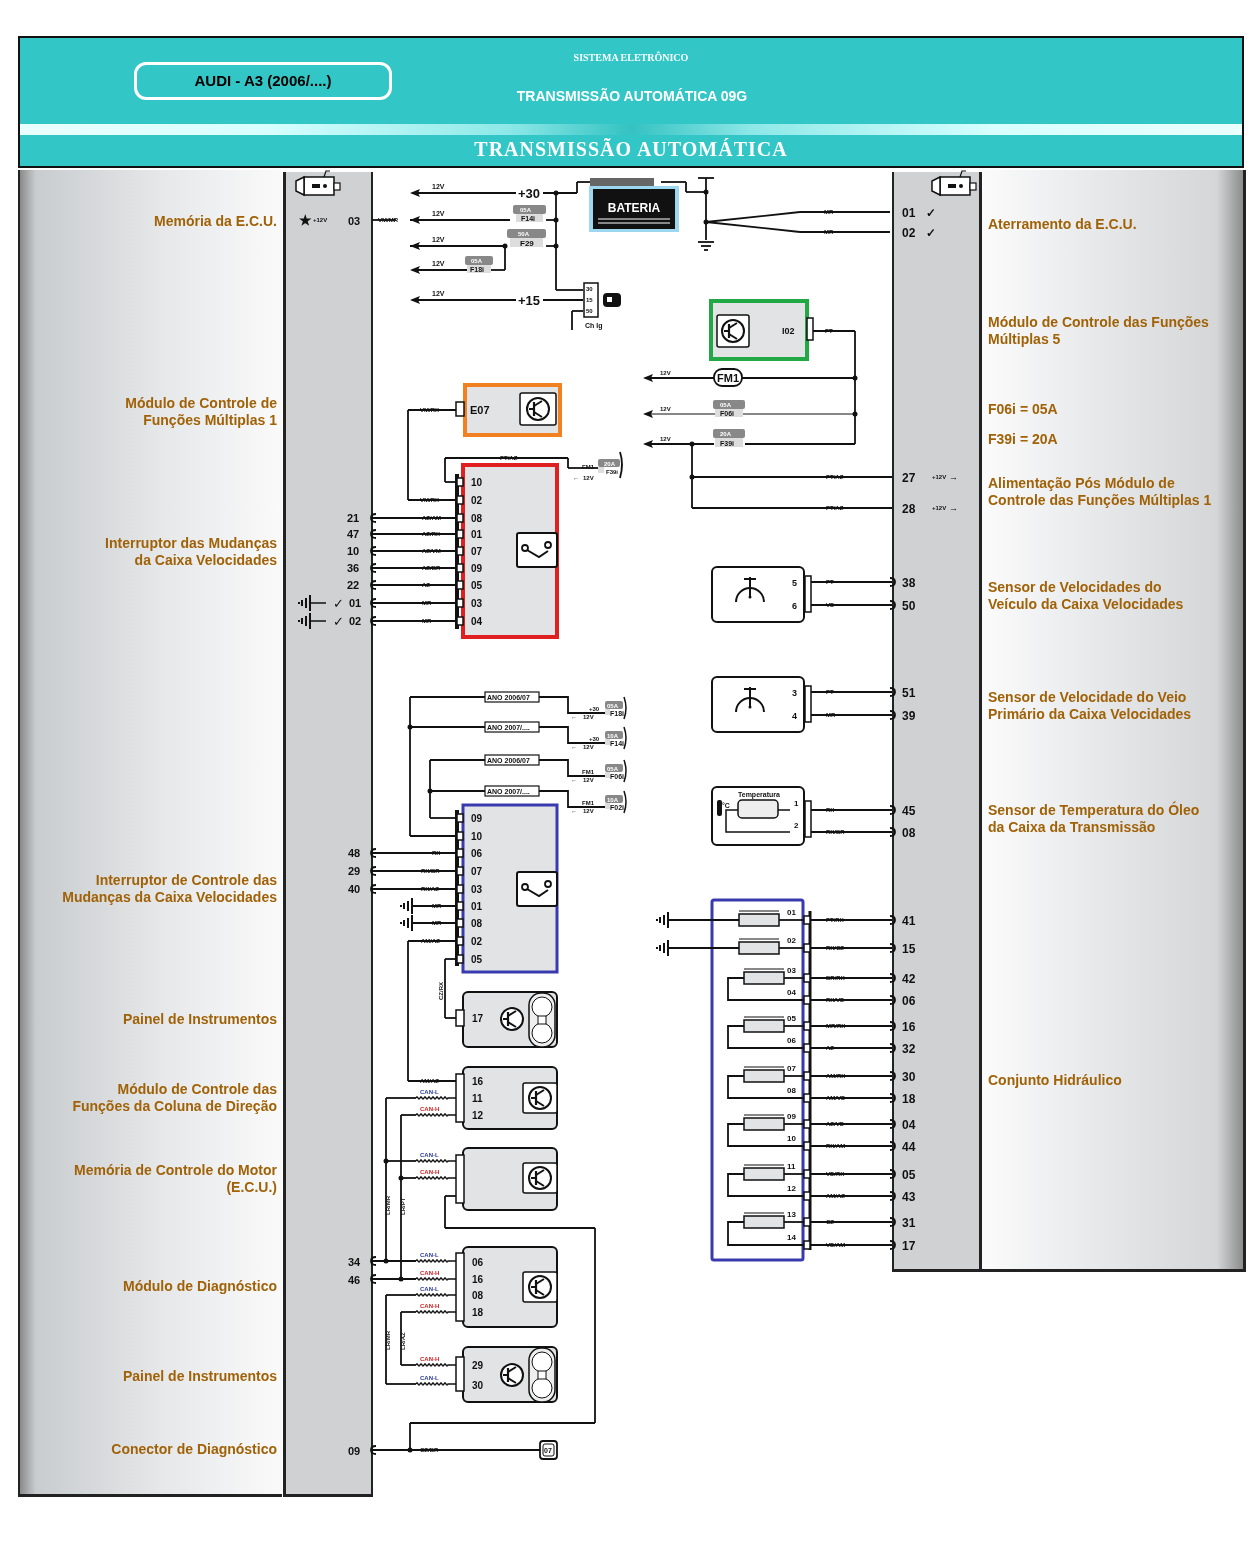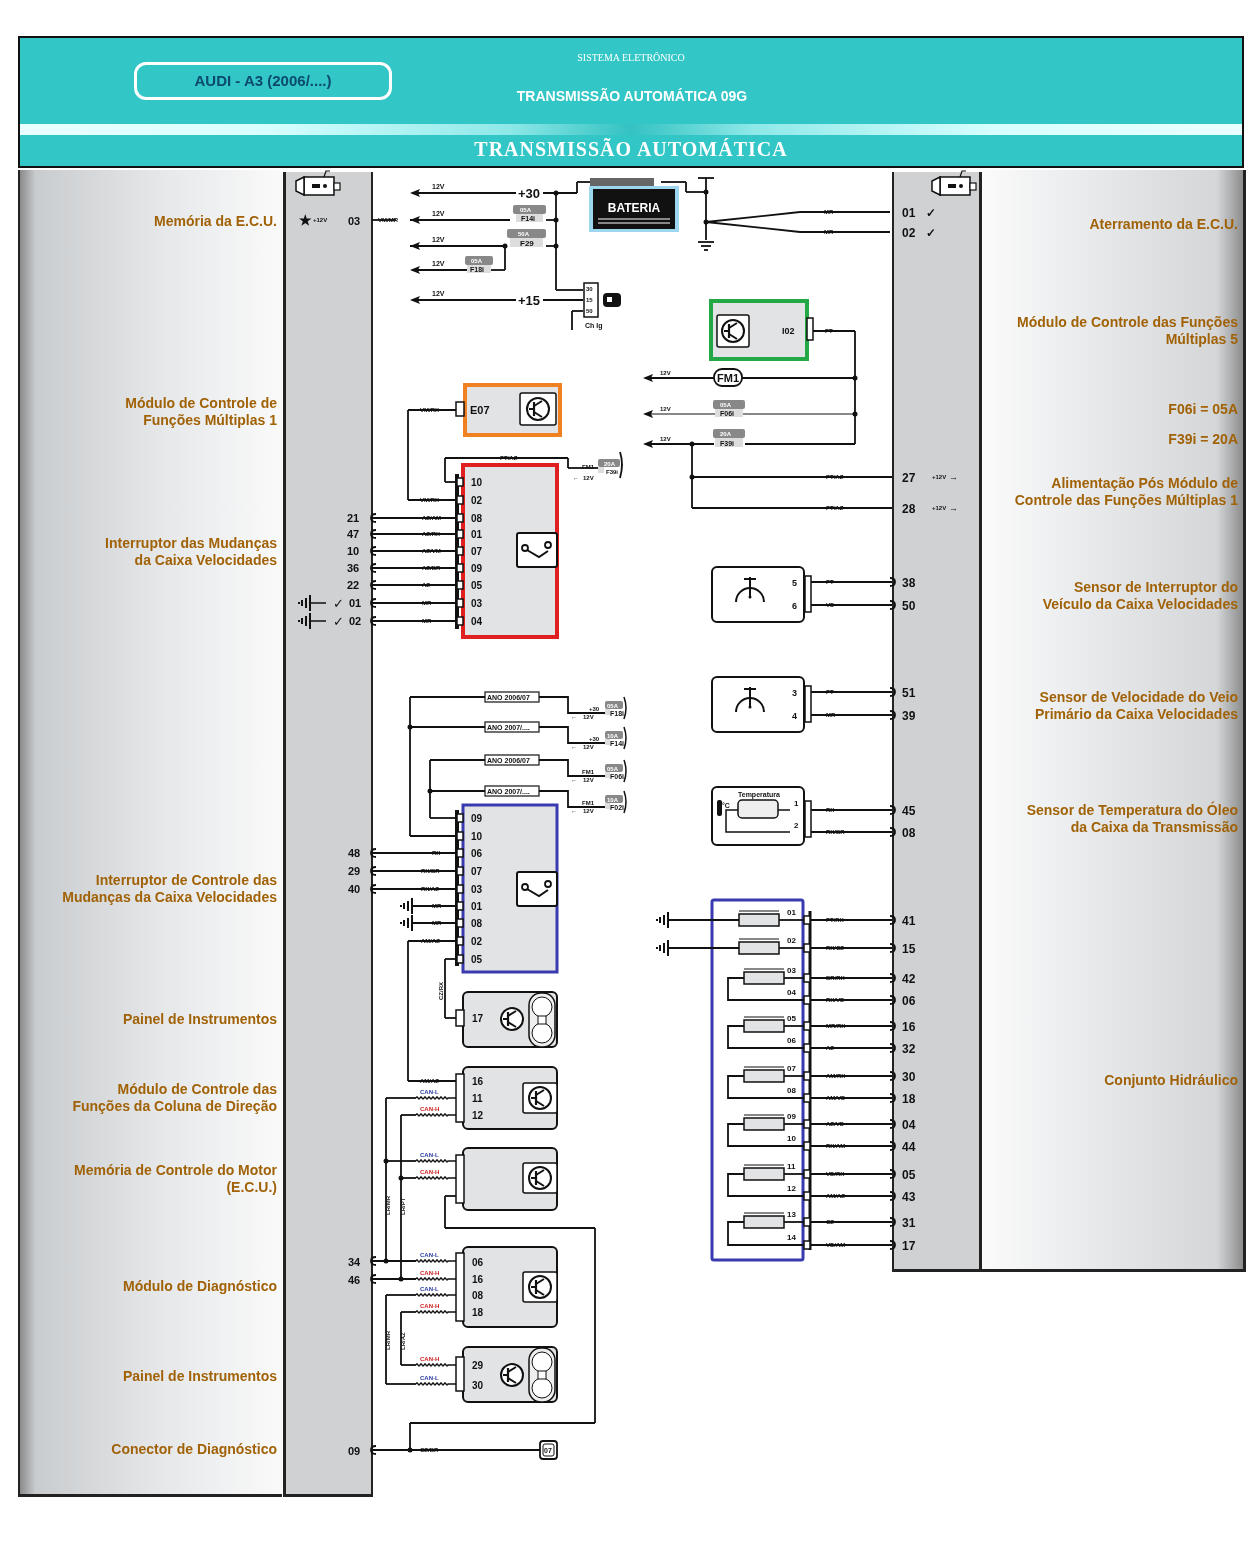--- a/index.html
+++ b/index.html
@@ -1,33 +1,33 @@
 <!DOCTYPE html>
 <html><head>
 <meta charset="utf-8">
 <style>
   html,body{margin:0;padding:0;background:#fff;}
   body{width:1255px;height:1551px;position:relative;overflow:hidden;font-family:"Liberation Sans",sans-serif;}
   .abs{position:absolute;}
   
   #hdr{left:18px;top:36px;width:1226px;height:132px;background:#33c6c6;border:2px solid #111;box-sizing:border-box;}
-  #hdr-car{left:114px;top:24px;width:252px;height:32px;border:3px solid #fff;border-radius:12px;color:#0c4a6e;font-size:15px;font-weight:bold;text-align:center;line-height:32px;}
-  #hdr-sys{left:0;width:100%;top:14px;text-align:center;color:#fff;font-family:"Liberation Serif",serif;font-size:10px;font-weight:normal;}
+  #hdr-car{left:114px;top:24px;width:252px;height:32px;border:3px solid #fff;border-radius:12px;color:#000000;font-size:15px;font-weight:bold;text-align:center;line-height:32px;}
+  #hdr-sys{left:0;width:100%;top:14px;text-align:center;color:#fff;font-family:"Liberation Serif",serif;font-size:10px;font-weight:bold;}
   #hdr-sub{left:1px;width:100%;top:50px;text-align:center;color:#fff;font-size:14px;font-weight:bold;}
   #hdr-band{left:0;top:86px;width:100%;height:11px;background:linear-gradient(90deg,#eaffff 0%,#d8ffff 20%,#8ee8e8 40%,#34c2c2 50%,#8ee8e8 60%,#d8ffff 80%,#eaffff 100%);}
   #hdr-title{left:0;width:100%;top:100px;text-align:center;color:#fff;font-family:"Liberation Serif",serif;font-size:20px;font-weight:bold;letter-spacing:1px;}
   
   .lpanel{left:18px;top:170px;width:264px;height:1327px;background:linear-gradient(90deg,#8a8a8a 0%,#c9ccce 6%,#e6e8ea 55%,#fafafa 100%);border-left:2px solid #222;border-bottom:3px solid #222;box-sizing:border-box;}
   .rpanel{left:982px;top:170px;width:264px;height:1102px;background:linear-gradient(90deg,#fbfbfb 0%,#e6e8ea 45%,#d4d6d8 90%,#8c8c8c 100%);border-right:3px solid #222;border-bottom:3px solid #222;box-sizing:border-box;}
   .ecu{background:#cfd1d3;box-sizing:border-box;}
   #ecuL{left:283px;top:172px;width:90px;height:1325px;border-left:3px solid #222;border-right:2px solid #222;border-bottom:3px solid #222;}
   #ecuR{left:892px;top:172px;width:90px;height:1100px;border-left:2px solid #222;border-right:3px solid #222;border-bottom:3px solid #222;}
   .lbl{color:#a16207;font-weight:bold;font-size:14px;line-height:17px;}
   .lbl-l{text-align:right;width:255px;left:22px;}
-  .lbl-r{text-align:right;width:250px;left:988px;}
+  .lbl-r{text-align:left;width:250px;left:988px;}
   svg text{font-family:"Liberation Sans",sans-serif;}
 </style>
 </head>
 <body>
 
 <div id="hdr" class="abs">
   <div id="hdr-car" class="abs">AUDI - A3 (2006/....)</div>
   <div id="hdr-sys" class="abs">SISTEMA ELETRÔNICO</div>
   <div id="hdr-sub" class="abs">TRANSMISSÃO AUTOMÁTICA 09G</div>
   <div id="hdr-band" class="abs"></div>
@@ -86,21 +86,21 @@
     <div>F06i = 05A</div>
   </div>
 <div class="abs lbl lbl-r" style="top:431px">
     <div>F39i = 20A</div>
   </div>
 <div class="abs lbl lbl-r" style="top:475px">
     <div>Alimentação Pós Módulo de</div>
     <div>Controle das Funções Múltiplas 1</div>
   </div>
 <div class="abs lbl lbl-r" style="top:579px">
-    <div>Sensor de Interruptor do</div>
+    <div>Sensor de Velocidades do</div>
     <div>Veículo  da Caixa Velocidades</div>
   </div>
 <div class="abs lbl lbl-r" style="top:689px">
     <div>Sensor de Velocidade do Veio</div>
     <div>Primário da Caixa Velocidades</div>
   </div>
 <div class="abs lbl lbl-r" style="top:802px">
     <div>Sensor de Temperatura do Óleo</div>
     <div>da Caixa da Transmissão</div>
   </div>

